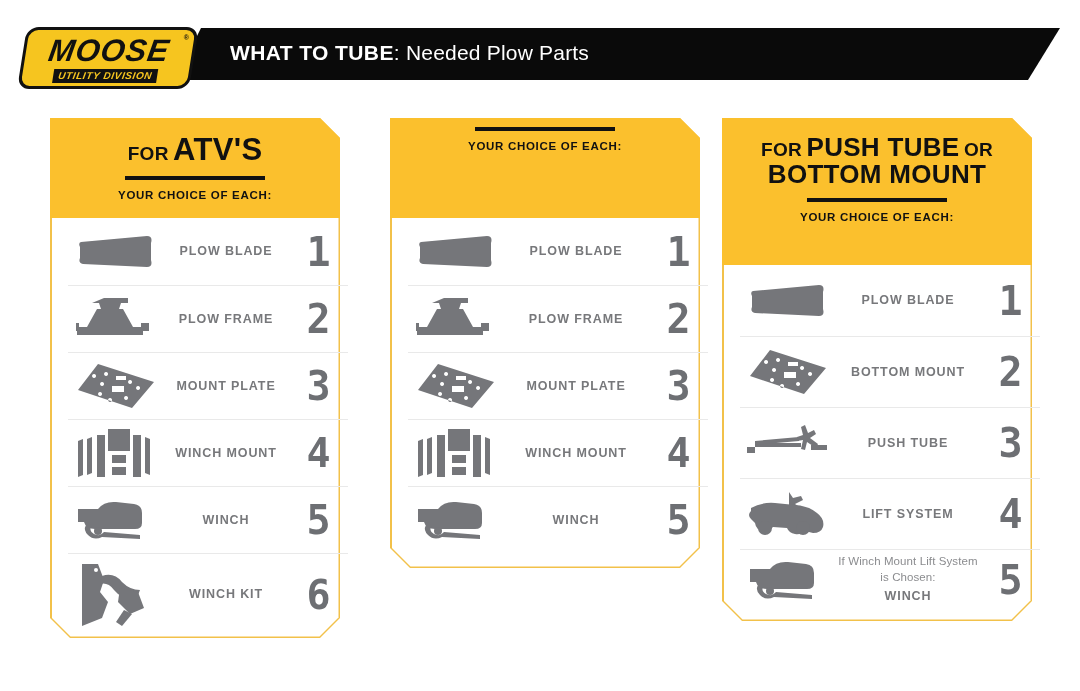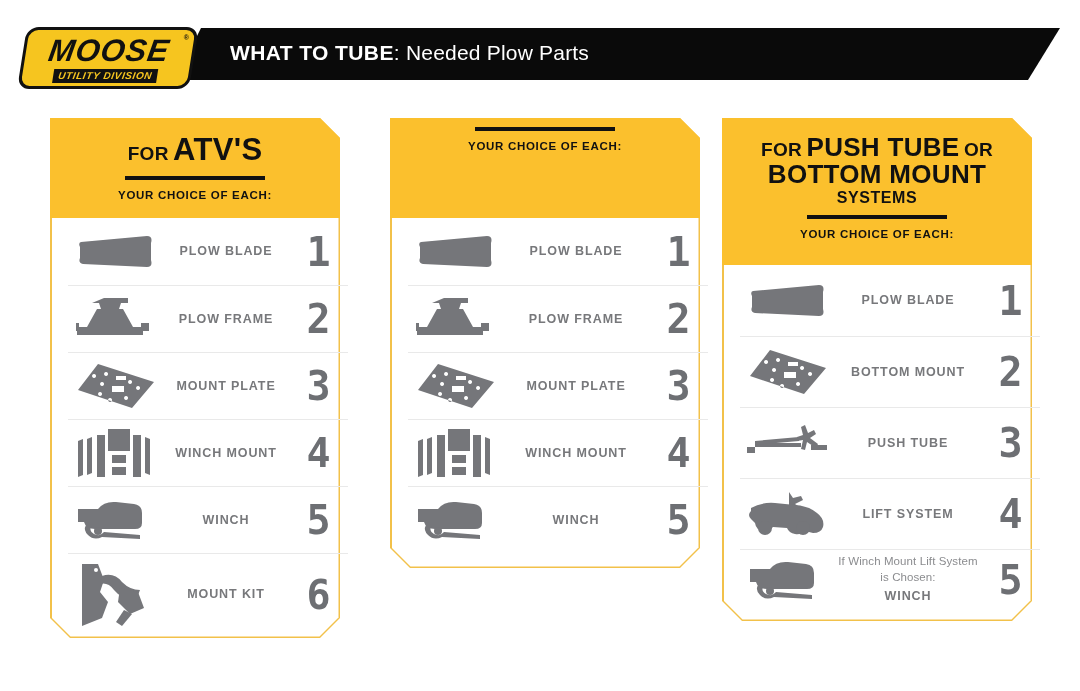--- a/index.html
+++ b/index.html
@@ -346,21 +346,21 @@
               <g class="ico">
                 <path d="M6 2 h16 l6 16 l-4 12 l8 10 l-6 16 l-20 8 Z"></path>
                 <path d="M26 14 q12 -4 20 6 q8 8 18 8 l-4 10 q-14 0 -22 -10 q-6 -8 -14 -6 Z"></path>
                 <path d="M44 26 l18 4 l6 16 l-14 6 l-12 -12 Z"></path>
                 <path d="M48 48 l8 4 l-10 12 l-6 -4 Z"></path>
                 <circle cx="20" cy="8" r="2" fill="#ffffff"></circle>
                 <circle cx="36" cy="40" r="2" fill="#ffffff"></circle>
               </g>
             </svg>
         </div>
-        <div class="row-label">MOUNT KIT</div>
+        <div class="row-label">WINCH KIT</div>
         <div class="row-num">6</div>
       </div>
 
     </div>
   </div>
 
   <div class="card" id="card1" style="left:390px; top:118px; width:310px; height:450px;">
     <div class="card-border"></div>
     <div class="card-fill"></div>
     <div class="card-head" style="height:100px;">
@@ -437,21 +437,20 @@
 
   <div class="card" id="card2" style="left:722px; top:118px; width:310px; height:503px;">
     <div class="card-border"></div>
     <div class="card-fill"></div>
     <div class="card-head" style="height:147px;">
       <div class="card-head-title">
         <span class="t-for">FOR</span>
         <span class="t-mid">PUSH TUBE</span>
         <span class="t-for">OR</span>
         <span class="t-mid" style="display:block;">BOTTOM MOUNT</span>
-        <span class="t-sys">SYSTEMS</span>
       </div>
       <div class="rule"></div>
       <div class="choice">YOUR CHOICE OF EACH:</div>
     </div>
     <div class="card-body" style="top:147px;">
 
       <div class="row" style="height:71px;">
         <div class="row-icon">
           <svg width="78" height="36" viewBox="0 0 78 36">
               <path class="ico" d="M4 8 L70 2 Q76 2 74 9 L74 26 Q76 33 70 33 L6 30 Q1 29 3 24 L3 13 Q1 9 4 8 Z"></path>

